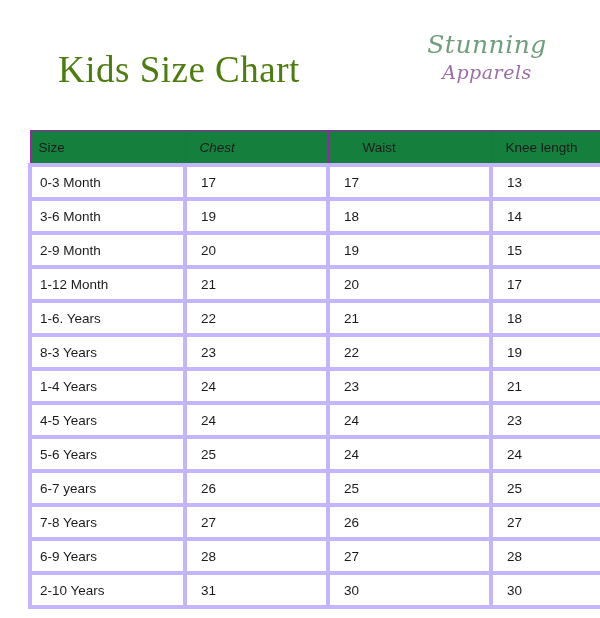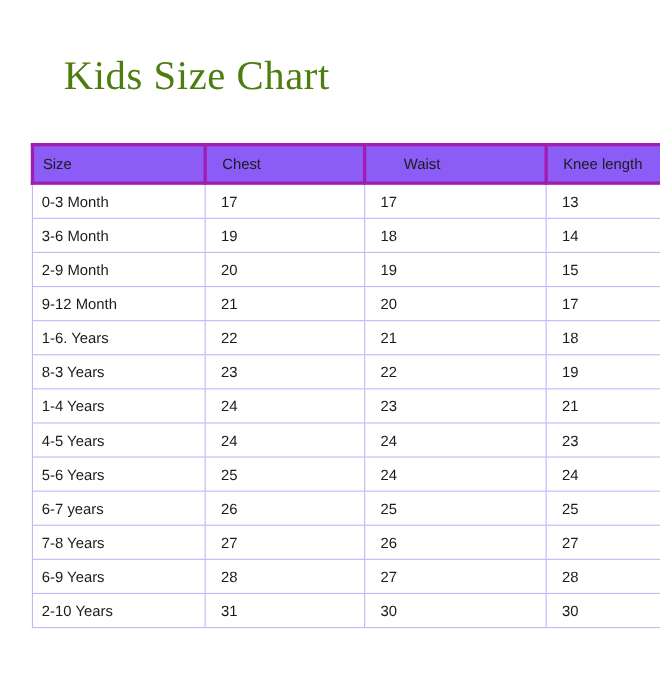--- a/index.html
+++ b/index.html
@@ -64,57 +64,59 @@
     top: 130px;
     width: 528px;
   }
   table.size-chart {
     border-collapse: collapse;
     width: 528px;
     table-layout: fixed;
   }
   table.size-chart th,
   table.size-chart td {
-    border: 1px solid #c4b5fd;
+    border: 4px solid #c4b5fd;
     height: 30px;
     font-size: 13.5px;
     color: #1b1b1b;
     text-align: left;
     vertical-align: middle;
     padding: 0 0 0 8px;
     font-weight: normal;
   }
   table.size-chart thead th {
-    background: #8b5cf6;
+    background: #15803d;
     color: #1b1b1b;
     font-size: 13.5px;
-    border: 3px solid #a21caf;
+    border: 1px solid #a21caf;
     height: 32px;
   }
   table.size-chart thead th.col-size { padding-left: 8px; }
-  table.size-chart thead th.col-chest { padding-left: 14px; }
+  table.size-chart thead th.col-chest { padding-left: 14px; font-style: italic; }
   table.size-chart thead th.col-waist { padding-left: 34px; }
   table.size-chart thead th.col-knee { padding-left: 14px; }
   table.size-chart td.c0 { width: 146px; padding-left: 8px; }
   table.size-chart td.c1 { width: 128px; padding-left: 14px; }
   table.size-chart td.c2 { width: 128px; padding-left: 14px; }
   table.size-chart td.c3 { width: 126px; padding-left: 14px; }
   table.size-chart thead th.col-size { width: 146px; }
   table.size-chart thead th.col-chest { width: 128px; }
   table.size-chart thead th.col-waist { width: 128px; }
   table.size-chart thead th.col-knee { width: 126px; }
 </style>
 </head>
 <body>
 
 <div class="page">
 
   <div class="header">
     <div class="title">Kids Size Chart</div>
     <div class="logo">
+      <div class="logo-top">Stunning</div>
+      <div class="logo-bottom">Apparels</div>
     </div>
   </div>
 
   <div class="table-wrap">
     <table class="size-chart">
       <thead>
         <tr>
           <th class="col-size">Size</th>
           <th class="col-chest">Chest</th>
           <th class="col-waist">Waist</th>
@@ -134,21 +136,21 @@
           <td class="c2">18</td>
           <td class="c3">14</td>
         </tr>
         <tr>
           <td class="c0">2-9 Month</td>
           <td class="c1">20</td>
           <td class="c2">19</td>
           <td class="c3">15</td>
         </tr>
         <tr>
-          <td class="c0">9-12 Month</td>
+          <td class="c0">1-12 Month</td>
           <td class="c1">21</td>
           <td class="c2">20</td>
           <td class="c3">17</td>
         </tr>
         <tr>
           <td class="c0">1-6. Years</td>
           <td class="c1">22</td>
           <td class="c2">21</td>
           <td class="c3">18</td>
         </tr>

